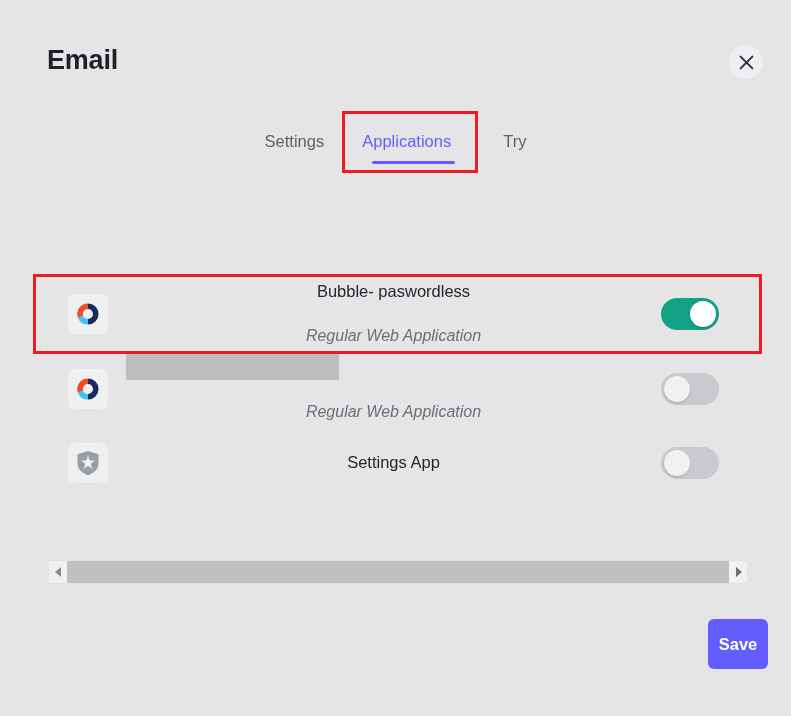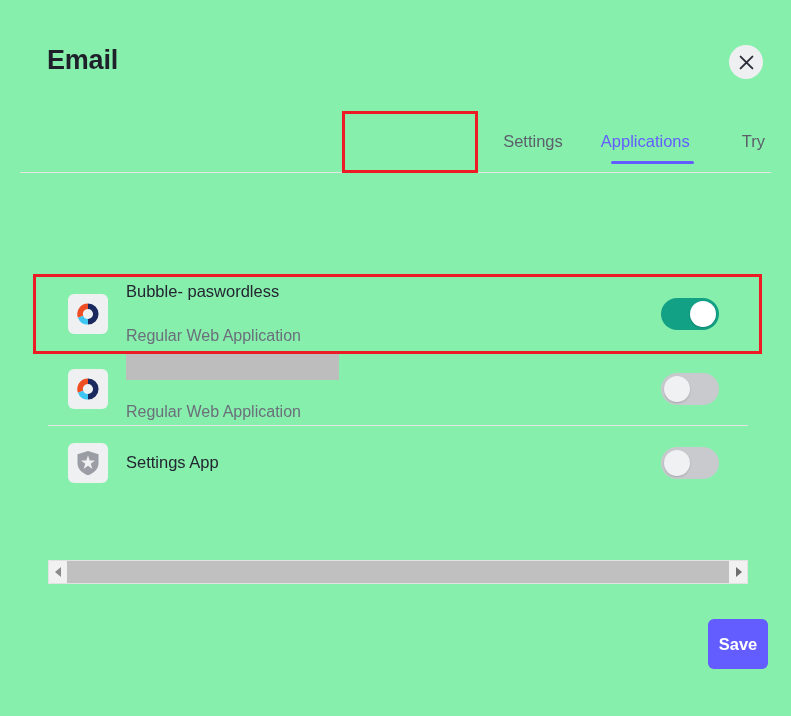--- a/index.html
+++ b/index.html
@@ -7,21 +7,21 @@
     width: 791px;
     height: 716px;
     background: #ffffff;
     font-family: "Liberation Sans", sans-serif;
     -webkit-font-smoothing: antialiased;
   }
   .modal {
     position: relative;
     width: 791px;
     height: 716px;
-    background: #86efac;
+    background: #e5e5e5;
     overflow: hidden;
   }
 
   
   .modal-header {
     position: absolute;
     left: 0; top: 0;
     width: 791px;
     height: 112px;
   }
@@ -66,21 +66,21 @@
     width: 751px;
     height: 1px;
     background: #e4e5e7;
   }
   .tabs {
     position: absolute;
     left: 0;
     top: 0;
     width: 791px;
     display: flex;
-    justify-content: flex-end;
+    justify-content: center;
     gap: 0;
   }
   .tab {
     position: relative;
     font-size: 16.5px;
     color: #5c5f6b;
     padding: 14px 26px 18px 26px;
     cursor: pointer;
     white-space: nowrap;
     background: none;
@@ -129,37 +129,39 @@
     background: #eff0f2;
     display: flex;
     align-items: center;
     justify-content: center;
     flex: 0 0 40px;
   }
   .app-meta {
     margin-left: 18px;
     flex: 1 1 auto;
     min-width: 0;
+    text-align: center;
   }
   .app-name {
     font-size: 16.5px;
     color: #232631;
     line-height: 1.4;
   }
   .app-name-redacted {
     display: block;
     width: 213px;
     height: 26px;
     background: #bdbdbd;
   }
   .app-type {
     font-size: 16px;
     color: #6b6f7b;
     line-height: 1.5;
     margin-top: 20px;
+    font-style: italic;
   }
 
   .toggle {
     flex: 0 0 auto;
     width: 58px;
     height: 32px;
     border-radius: 16px;
     position: relative;
     cursor: pointer;
     margin-right: 29px;

